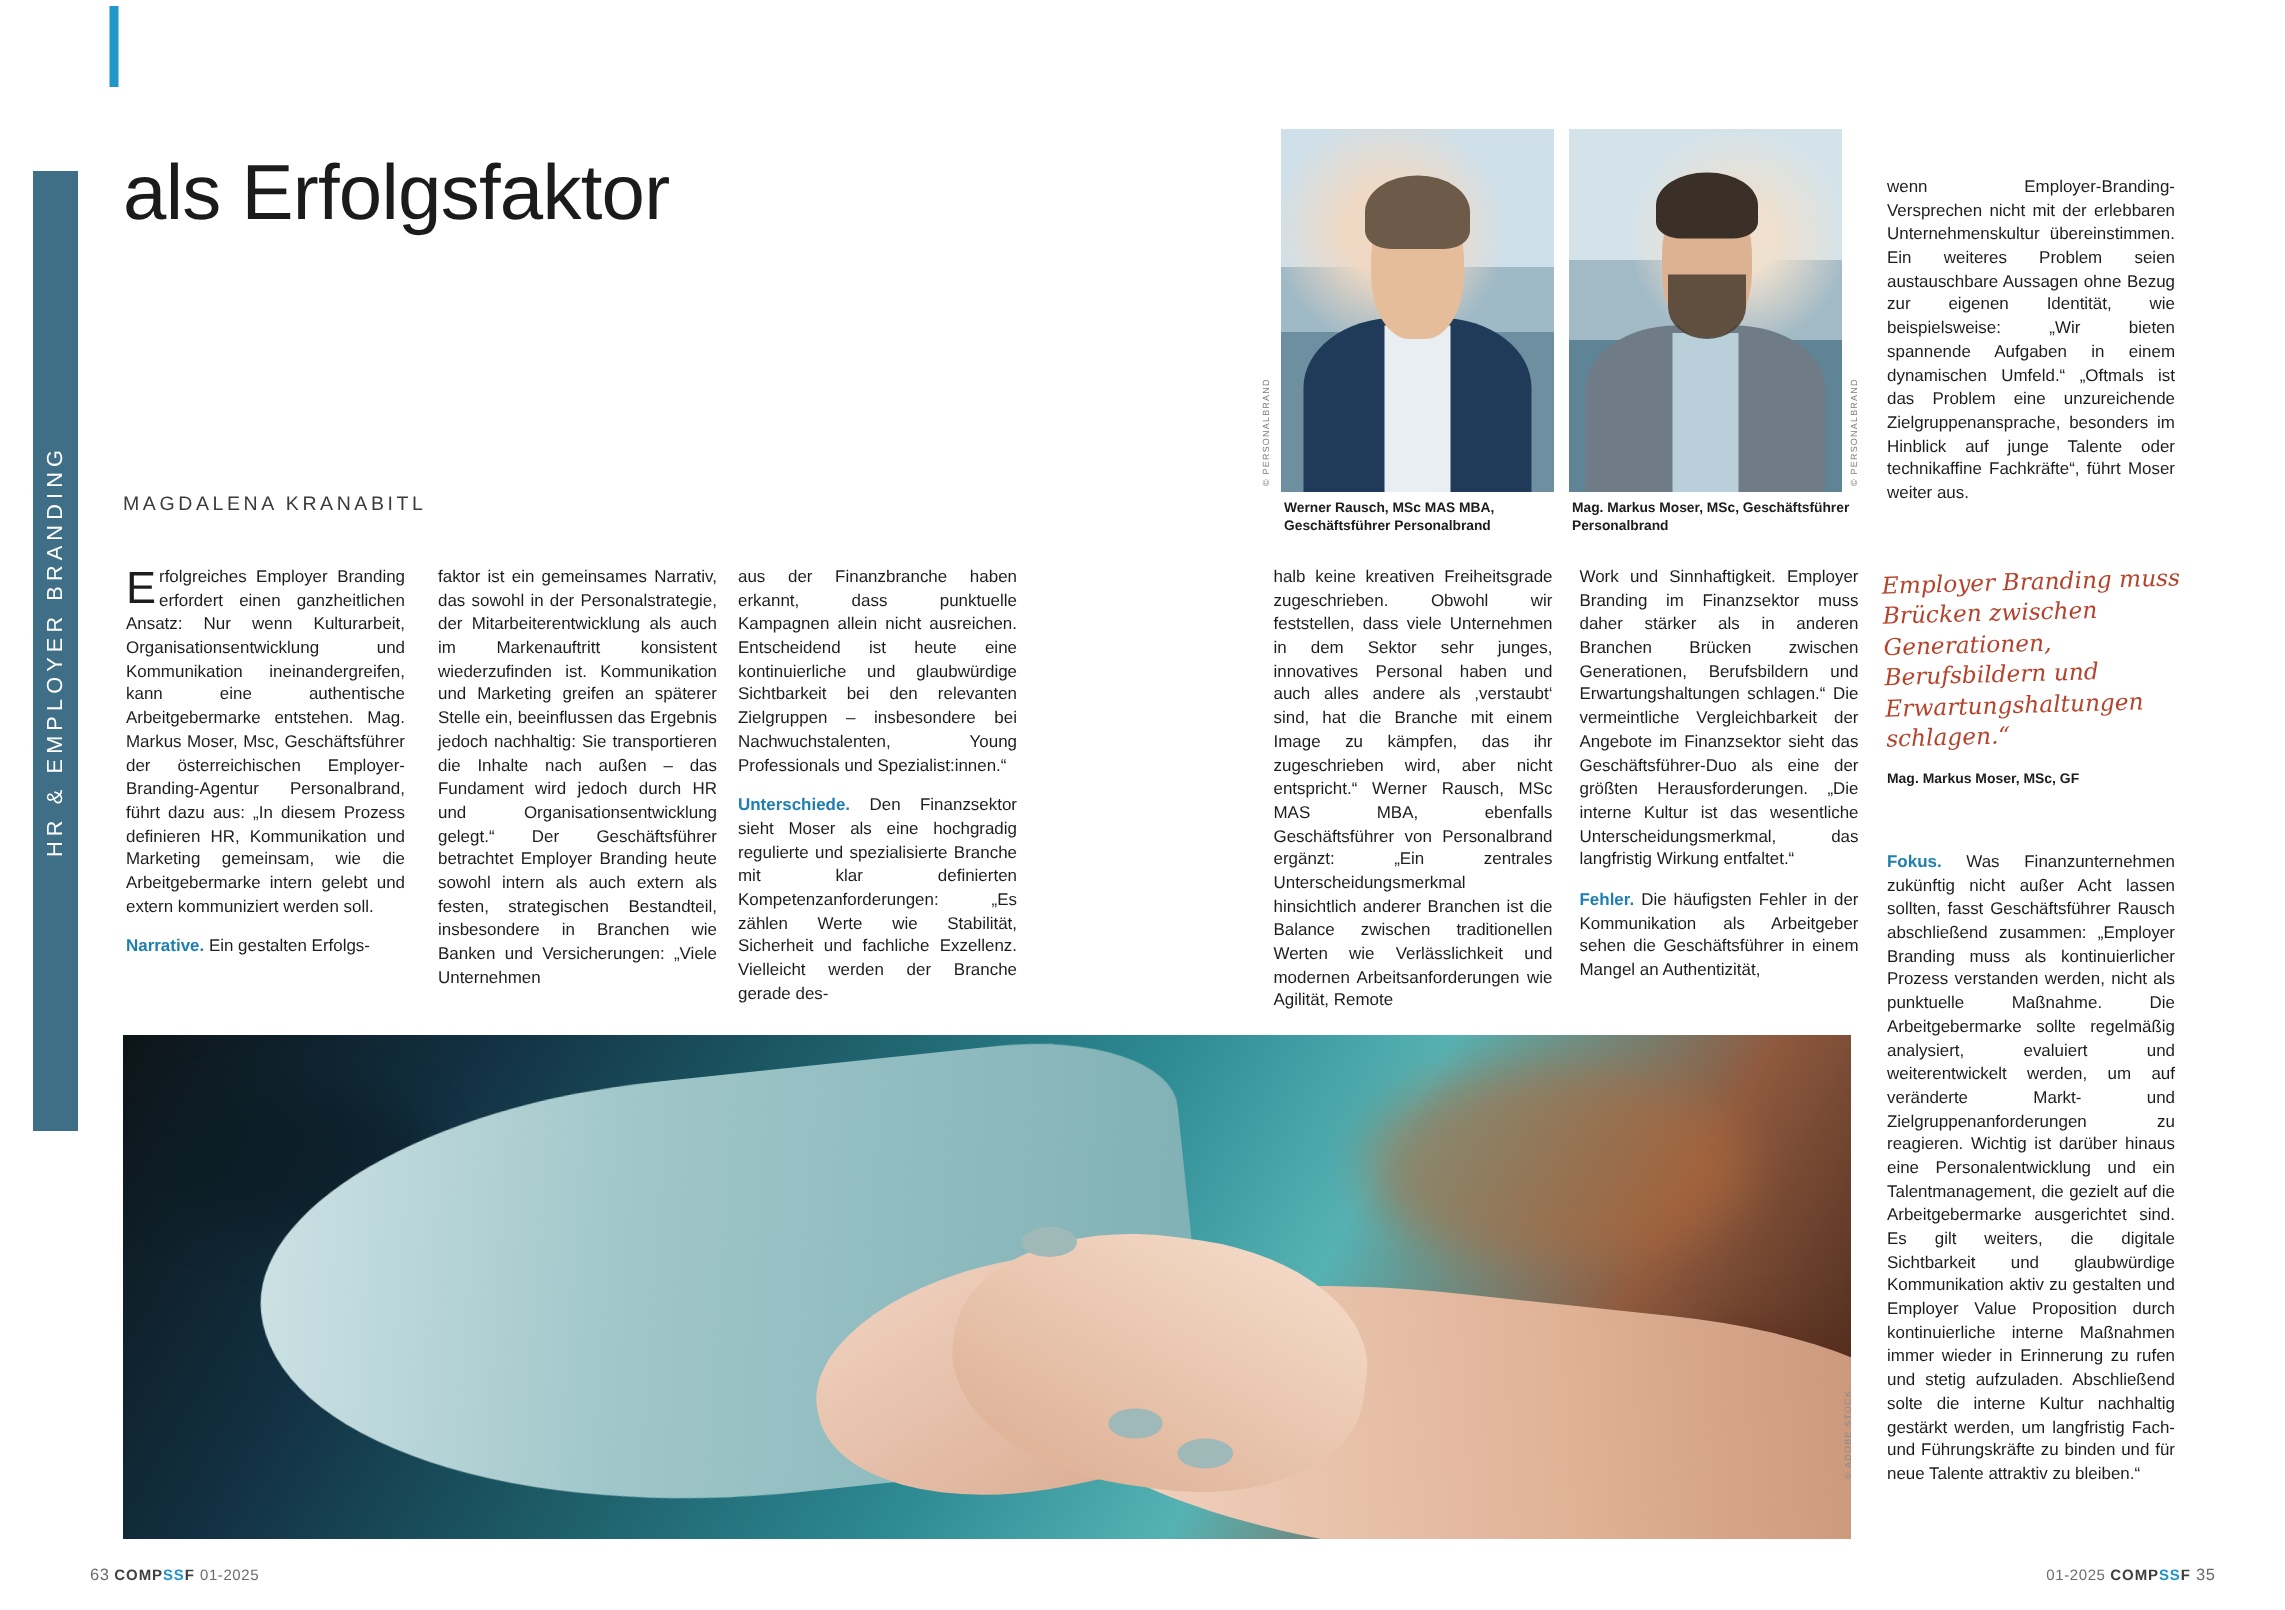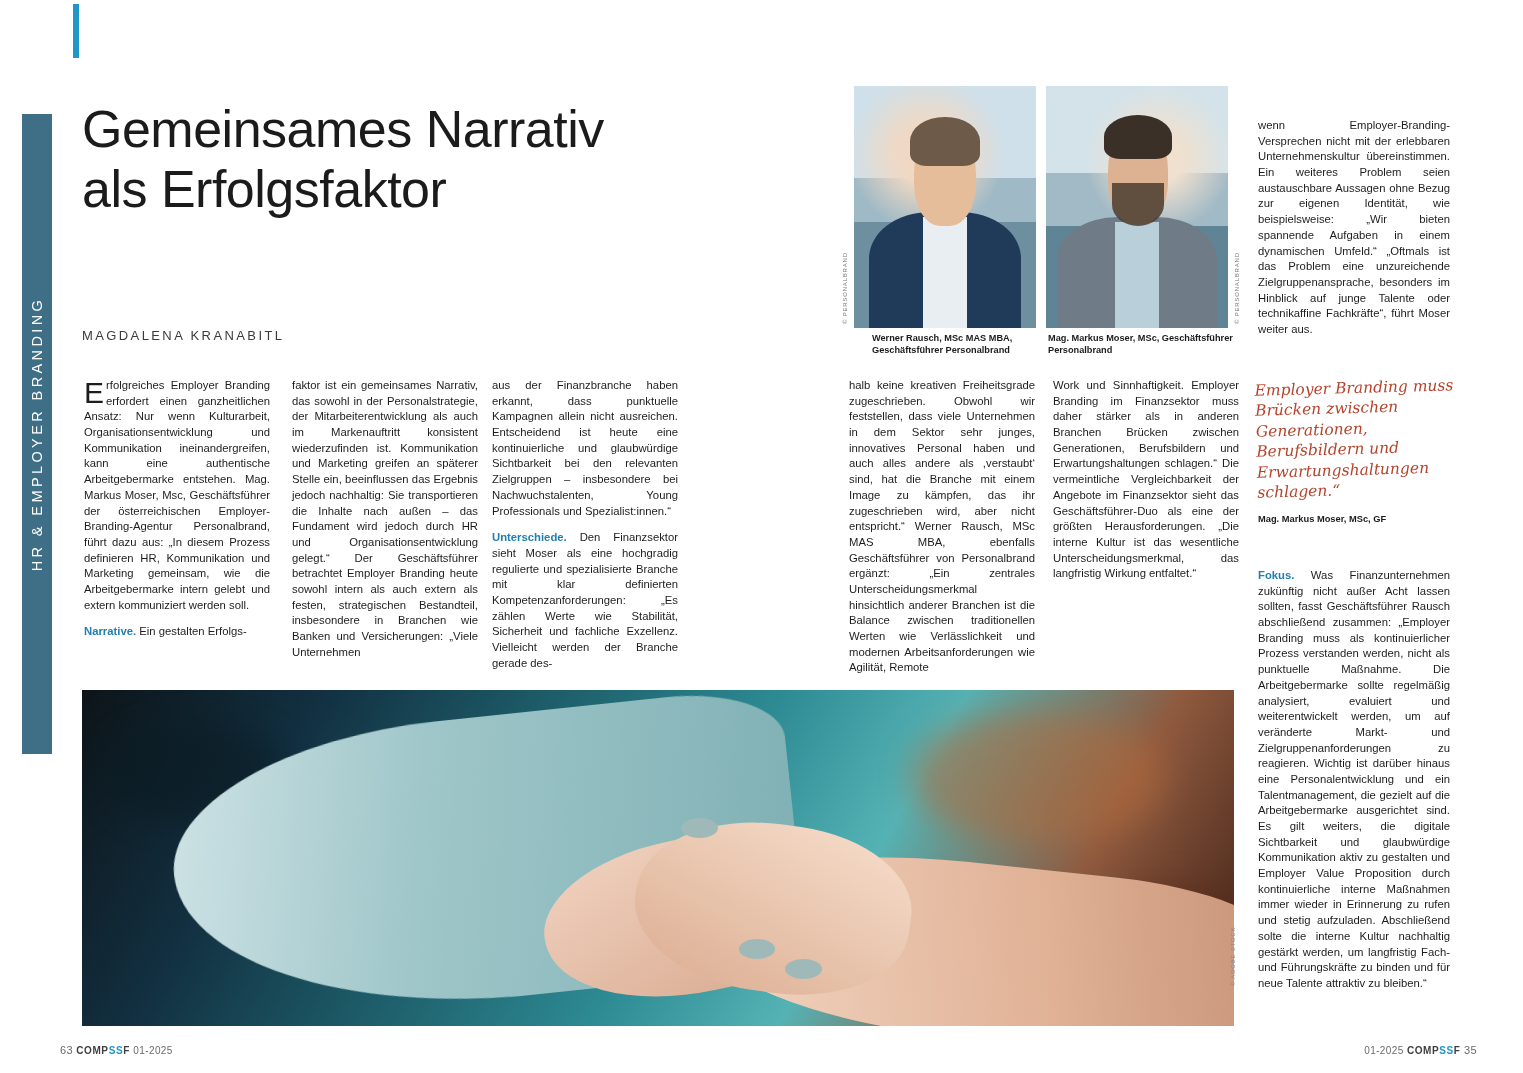--- a/index.html
+++ b/index.html
@@ -97,21 +97,21 @@
   .credit-vert{
     position:absolute;font-size:6px;letter-spacing:.8px;color:#7b7b7b;
     transform:rotate(-90deg);transform-origin:left bottom;white-space:nowrap;
   }
   .credit-1{left:848px;top:318px;}
   .credit-2{left:1240px;top:318px;}
 
   .caption{
     position:absolute;font-size:9.2px;line-height:1.3;font-weight:bold;color:#1c1c1c;
   }
-  .cap-1{left:856px;top:333px;width:180px;margin-left:16px;}
+  .cap-1{left:856px;top:333px;width:180px;}
   .cap-2{left:1048px;top:333px;width:186px;}
 
   
   .pullquote{
     position:absolute;left:1256px;top:378px;width:200px;
     font-family:"DejaVu Serif", serif;
     font-style:italic;
     color:#b5432c;
     font-size:15.5px;line-height:1.32;
     transform:rotate(-1.6deg);
@@ -172,21 +172,20 @@
 
 <div class="page">
 
   <div class="accent-rule"></div>
 
   <div class="side-tab">
     <div class="side-tab-label">HR &amp; EMPLOYER BRANDING</div>
   </div>
 
   <div class="headline">
-    <span>Gemeinsames Narrativ</span>
     <span>als Erfolgsfaktor</span>
   </div>
 
   <div class="byline">MAGDALENA KRANABITL</div>
 
   <div class="col col-1">
     <p><span class="dropcap">E</span><span>rfolgreiches Employer Branding erfordert einen ganzheitlichen Ansatz: Nur wenn Kulturarbeit, Organisationsentwicklung und Kommunikation ineinandergreifen, kann eine authentische Arbeitgebermarke entstehen. Mag. Markus Moser, Msc, Geschäftsführer der österreichischen Employer-Branding-Agentur Personalbrand, führt dazu aus: „In diesem Prozess definieren HR, Kommunikation und Marketing gemeinsam, wie die Arbeitgebermarke intern gelebt und extern kommuniziert werden soll.</span></p>
     <p><span class="lead-run">Narrative.</span><span> Ein gestalten Erfolgs-</span></p>
   </div>
 
@@ -198,20 +197,21 @@
     <p>aus der Finanzbranche haben erkannt, dass punktuelle Kampagnen allein nicht ausreichen. Entscheidend ist heute eine kontinuierliche und glaubwürdige Sichtbarkeit bei den relevanten Zielgruppen – insbesondere bei Nachwuchstalenten, Young Professionals und Spezialist:innen.“</p>
     <p><span class="lead-run">Unterschiede.</span><span> Den Finanzsektor sieht Moser als eine hochgradig regulierte und spezialisierte Branche mit klar definierten Kompetenzanforderungen: „Es zählen Werte wie Stabilität, Sicherheit und fachliche Exzellenz. Vielleicht werden der Branche gerade des-</span></p>
   </div>
 
   <div class="col col-4">
     <p>halb keine kreativen Freiheitsgrade zugeschrieben. Obwohl wir feststellen, dass viele Unternehmen in dem Sektor sehr junges, innovatives Personal haben und auch alles andere als ,verstaubt‘ sind, hat die Branche mit einem Image zu kämpfen, das ihr zugeschrieben wird, aber nicht entspricht.“ Werner Rausch, MSc MAS MBA, ebenfalls Geschäftsführer von Personalbrand ergänzt: „Ein zentrales Unterscheidungsmerkmal hinsichtlich anderer Branchen ist die Balance zwischen traditionellen Werten wie Verlässlichkeit und modernen Arbeitsanforderungen wie Agilität, Remote</p>
   </div>
 
   <div class="col col-5">
     <p>Work und Sinnhaftigkeit. Employer Branding im Finanzsektor muss daher stärker als in anderen Branchen Brücken zwischen Generationen, Berufsbildern und Erwartungshaltungen schlagen.“ Die vermeintliche Vergleichbarkeit der Angebote im Finanzsektor sieht das Geschäftsführer-Duo als eine der größten Herausforderungen. „Die interne Kultur ist das wesentliche Unterscheidungsmerkmal, das langfristig Wirkung entfaltet.“</p>
+    <p><span class="lead-run">Fehler.</span><span> Die häufigsten Fehler in der Kommunikation als Arbeitgeber sehen die Geschäftsführer in einem Mangel an Authentizität,</span></p>
   </div>
 
   <div class="col col-6">
     <p>wenn Employer-Branding-Versprechen nicht mit der erlebbaren Unternehmenskultur übereinstimmen. Ein weiteres Problem seien austauschbare Aussagen ohne Bezug zur eigenen Identität, wie beispielsweise: „Wir bieten spannende Aufgaben in einem dynamischen Umfeld.“ „Oftmals ist das Problem eine unzureichende Zielgruppenansprache, besonders im Hinblick auf junge Talente oder technikaffine Fachkräfte“, führt Moser weiter aus.</p>
   </div>
 
   <div class="col col-6b">
     <p><span class="lead-run">Fokus.</span><span> Was Finanzunternehmen zukünftig nicht außer Acht lassen sollten, fasst Geschäftsführer Rausch abschließend zusammen: „Employer Branding muss als kontinuierlicher Prozess verstanden werden, nicht als punktuelle Maßnahme. Die Arbeitgebermarke sollte regelmäßig analysiert, evaluiert und weiterentwickelt werden, um auf veränderte Markt- und Zielgruppenanforderungen zu reagieren. Wichtig ist darüber hinaus eine Personalentwicklung und ein Talentmanagement, die gezielt auf die Arbeitgebermarke ausgerichtet sind. Es gilt weiters, die digitale Sichtbarkeit und glaubwürdige Kommunikation aktiv zu gestalten und Employer Value Proposition durch kontinuierliche interne Maßnahmen immer wieder in Erinnerung zu rufen und stetig aufzuladen. Abschließend solte die interne Kultur nachhaltig gestärkt werden, um langfristig Fach- und Führungskräfte zu binden und für neue Talente attraktiv zu bleiben.“</span></p>
   </div>
 

